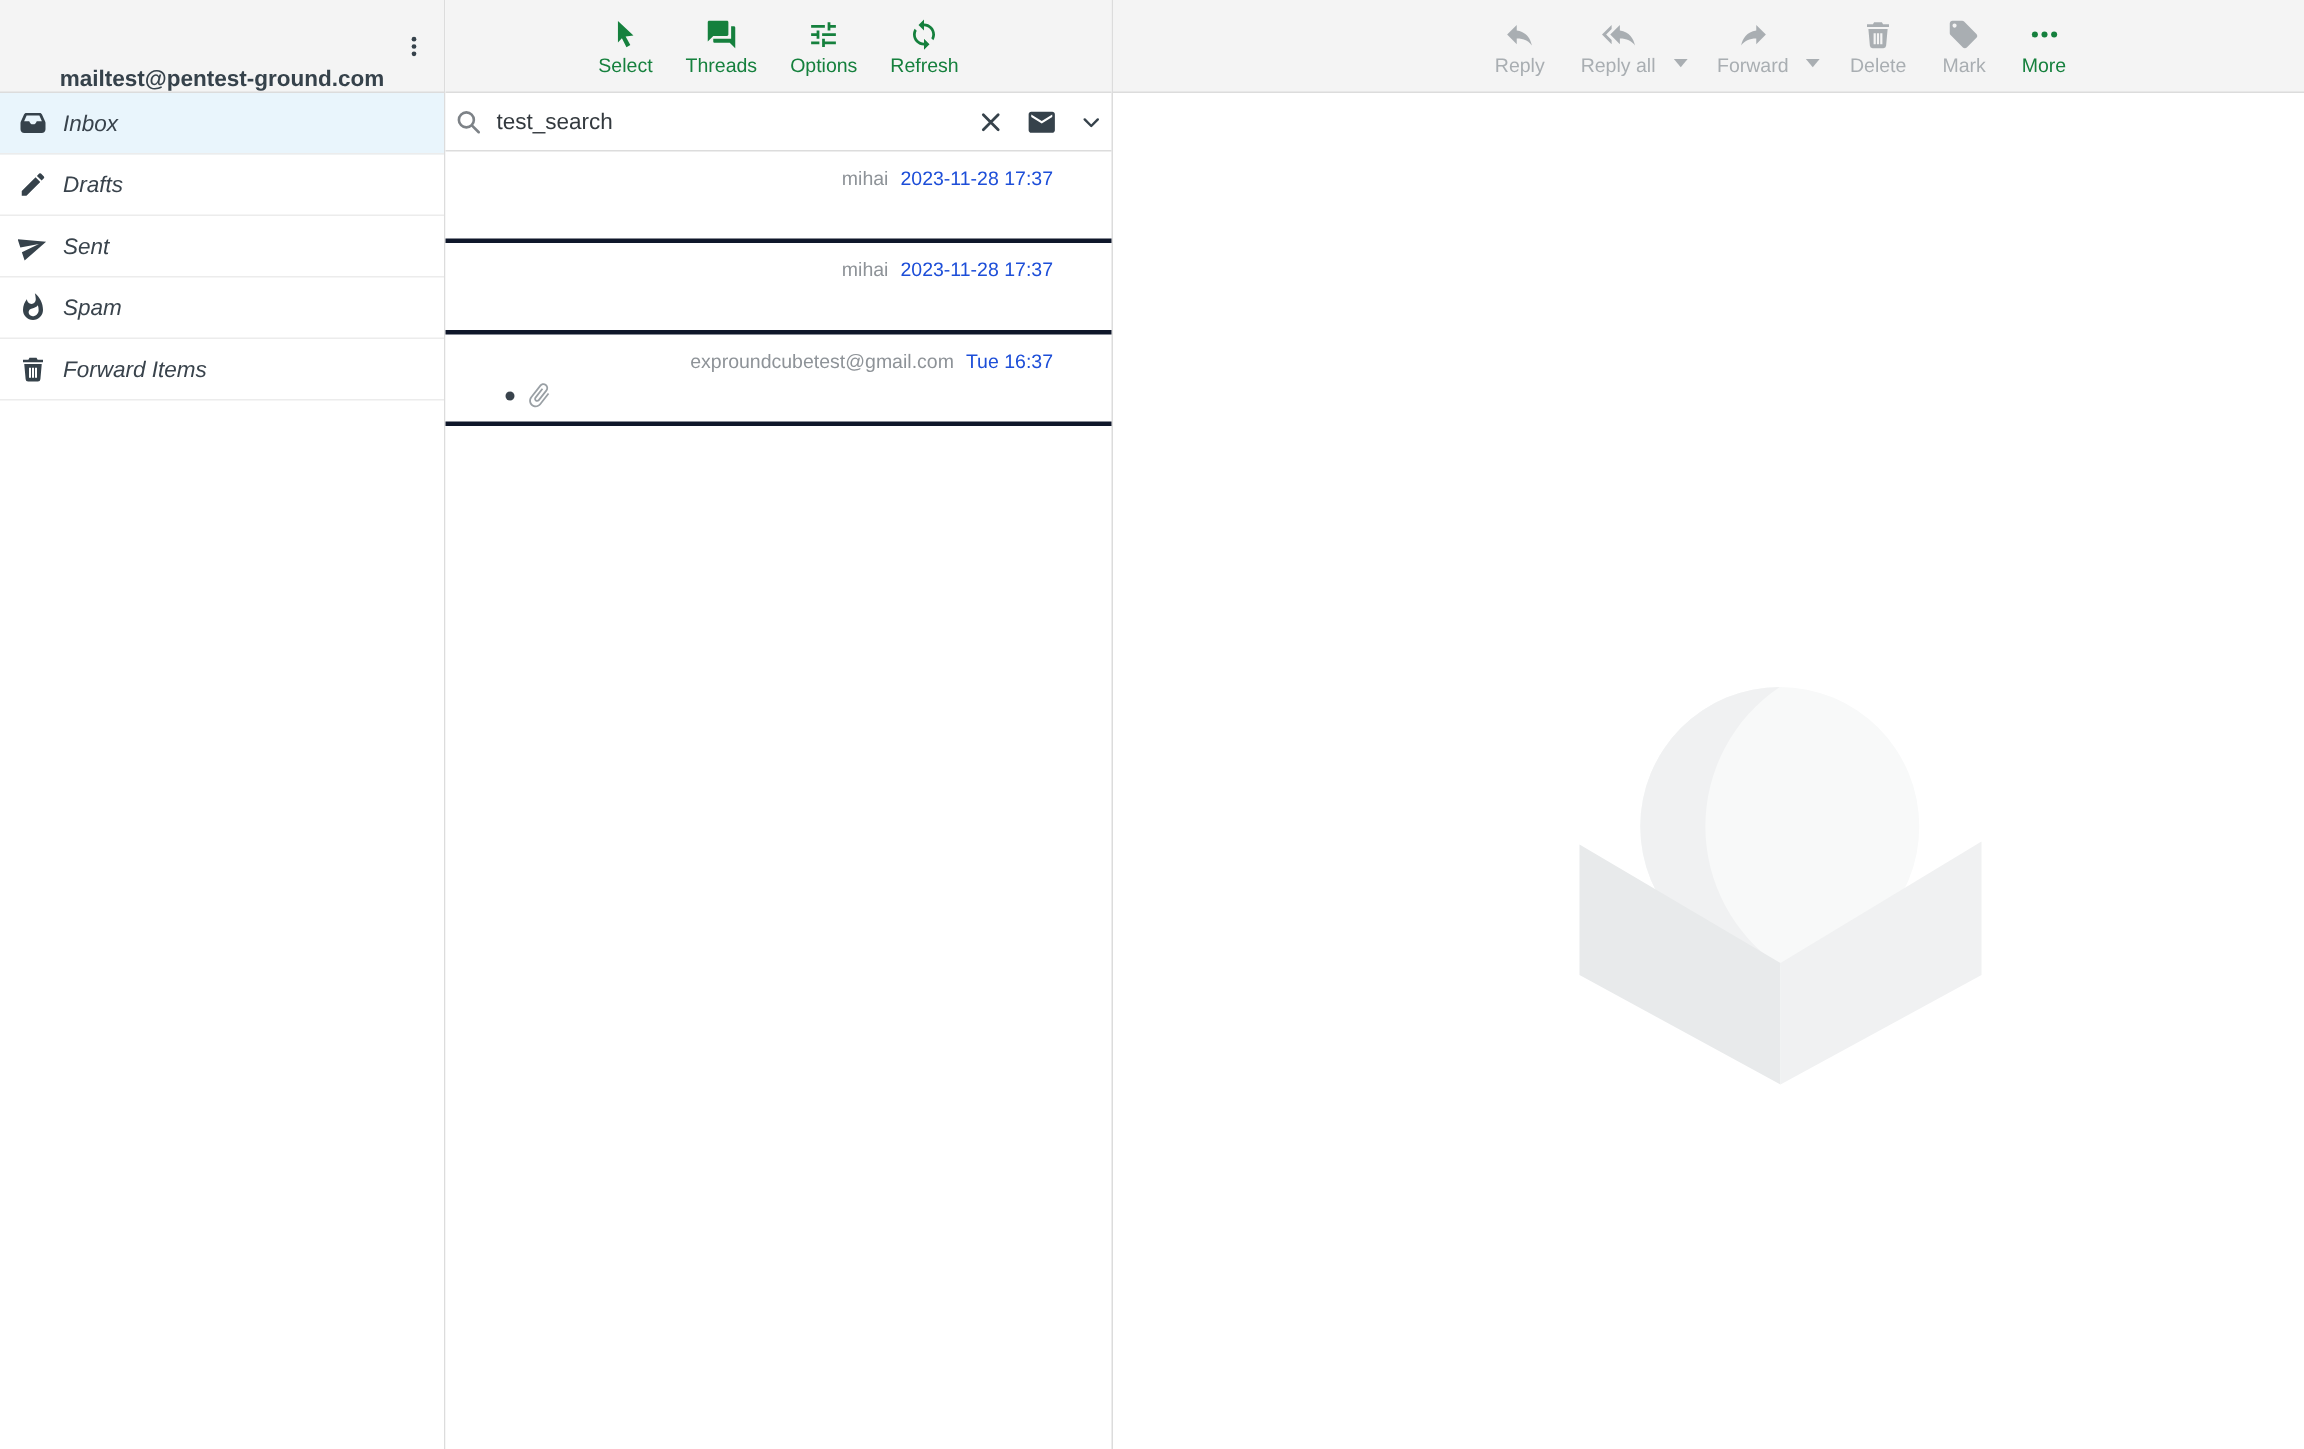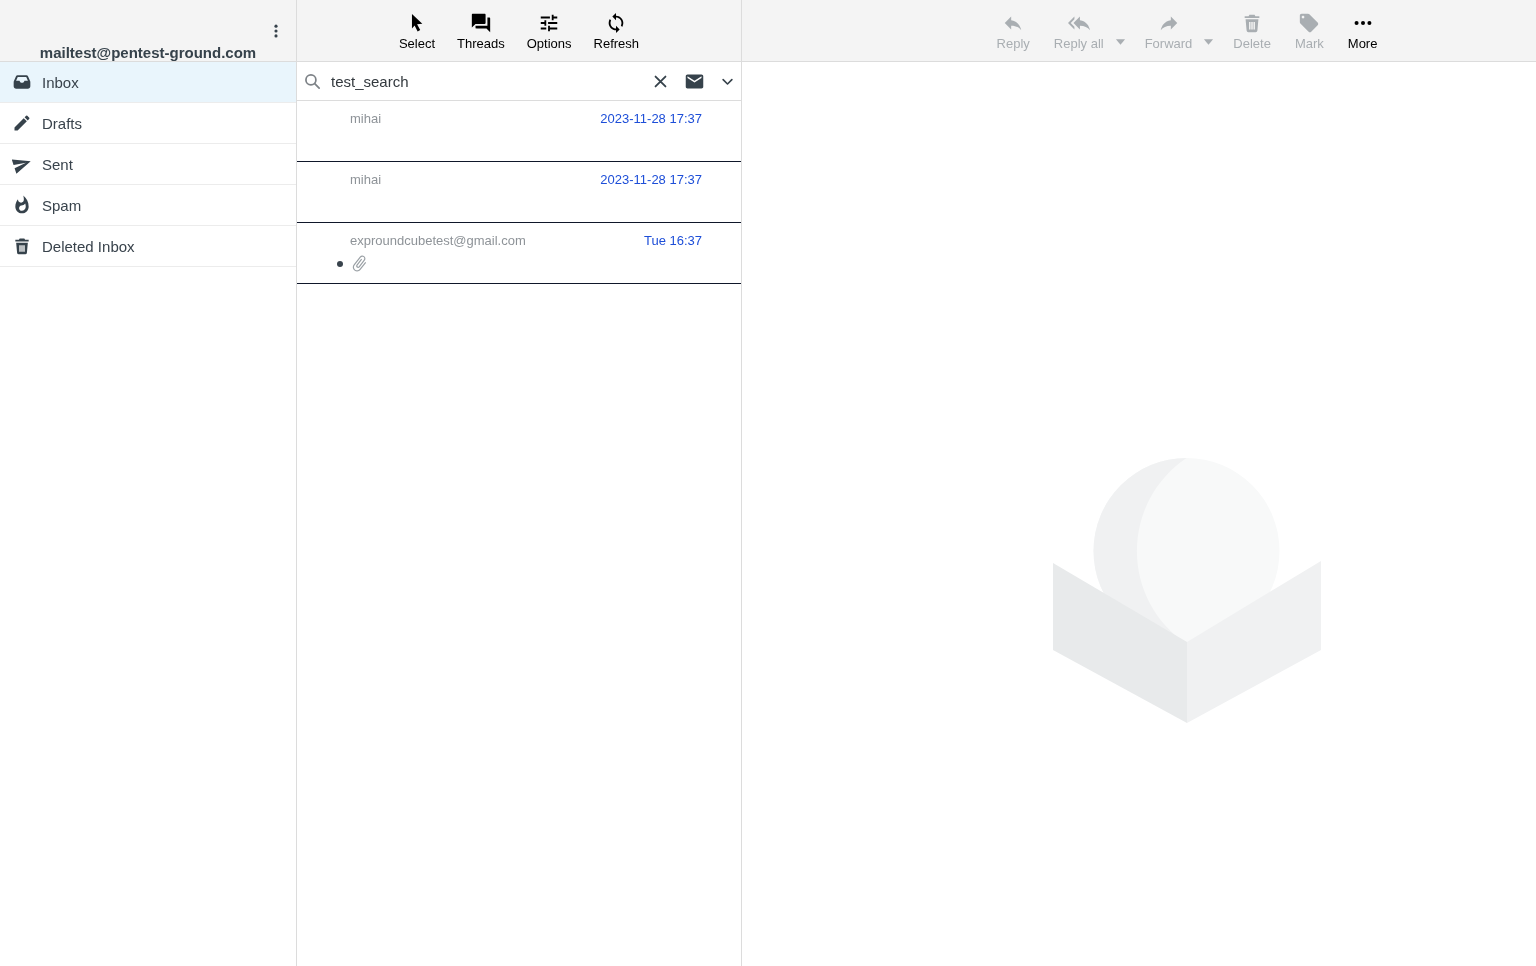--- a/index.html
+++ b/index.html
@@ -8,49 +8,49 @@
          font-family:"Liberation Sans", sans-serif; color:#39434c; }
 
   
   .sidebar { width:297px; flex:none; border-right:1px solid #dcdcdc; background:#fff; }
   .side-header { height:62px; background:#f4f4f4; border-bottom:1px solid #dcdcdc;
                  display:flex; align-items:flex-end; justify-content:center; position:relative; }
   .account-email { font-weight:bold; font-size:15px; color:#36424b; }
   .kebab-btn { position:absolute; right:6px; top:0; height:62px; width:28px;
                display:flex; align-items:center; justify-content:center; cursor:pointer; color:#36424b; }
   .folder { height:41px; display:flex; align-items:center; gap:10px; padding-left:12px;
-            border-bottom:1px solid #ececec; font-size:15px; cursor:pointer; }
+            border-bottom:1px solid #ececec; font-size:15px; cursor:pointer;font-style:italic; }
   .folder.selected { background:#e9f5fc; }
   .folder .ficon { width:20px; height:20px; flex:none; color:#36424b; display:flex; }
   .folder svg { width:20px; height:20px; }
 
   
   .toolbar { height:62px; background:#f4f4f4; border-bottom:1px solid #dcdcdc;
              display:flex; align-items:center; justify-content:center; flex:none; }
   .tbtn { display:flex; flex-direction:column; align-items:center; justify-content:center;
-          gap:3px; padding:0 5px; font-size:13px; color:#000000; cursor:pointer; line-height:1; }
+          gap:3px; padding:0 5px; font-size:13px; color:#15803d; cursor:pointer; line-height:1; }
   .tbtn svg { width:22px; height:22px; }
   .tbtn.disabled { color:#a9aeb2; }
   .trash-stripes { stroke:#fff; }
   .toolbar .trash-stripes { stroke:#f4f4f4; }
 
   
   .listcol { width:445px; flex:none; border-right:1px solid #dcdcdc;
              display:flex; flex-direction:column; background:#fff; }
   .listcol .toolbar { gap:12px; }
   .searchbar { height:39px; border-bottom:1px solid #dcdcdc; display:flex;
                align-items:center; padding:0 6px; gap:9px; flex:none; }
   .search-glass { color:#7d8杂287; color:#7d8287; display:flex; }
   .searchbar input { flex:1; border:none; outline:none; background:transparent;
                      font-family:inherit; font-size:15px; color:#33393e; }
   .search-actions { display:flex; align-items:center; gap:15px; color:#36424b; }
   .search-actions .sic { display:flex; cursor:pointer; }
 
   .messages { list-style:none; }
-  .msg { height:61px; border-bottom:1px solid #0f172a; padding-top:10px; cursor:pointer; }
+  .msg { height:61px; border-bottom:3px solid #0f172a; padding-top:10px; cursor:pointer;text-align:right; }
   .msg .l1 { display:flex; align-items:baseline; margin:0 39px 0 53px; }
   .sender { flex:1; font-size:13px; color:#8e9398; white-space:nowrap; overflow:hidden; }
   .mdate  { font-size:13px; color:#1d4ed8; white-space:nowrap; margin-left:8px; }
   .msg .l2 { display:flex; align-items:center; margin:6px 10px 0 40px; }
   .dot { width:6px; height:6px; border-radius:50%; background:#39434c; margin-right:7px; flex:none; }
   .subject { flex:1; font-size:15px; color:#39434c; }
   .clip { width:19px; height:19px; color:#9aa0a5; flex:none; }
 
   
   .content { flex:1; display:flex; flex-direction:column; background:#fff; }
@@ -113,21 +113,21 @@
         <span>Spam</span>
       </li>
       <li class="folder">
         <span class="ficon">
           <svg viewBox="0 0 24 24" fill="currentColor">
               <path d="M9.2 3h5.6l.9 1.6H20v2H4v-2h4.3L9.2 3z"></path>
               <path d="M5 8h14l-1.1 12.2A2 2 0 0 1 15.9 22H8.1a2 2 0 0 1-2-1.8L5 8z"></path>
               <path class="trash-stripes" d="M9.6 11v8M12 11v8M14.4 11v8" fill="none" stroke-width="1.6"></path>
             </svg>
         </span>
-        <span>Deleted Inbox</span>
+        <span>Forward Items</span>
       </li>
     </ul>
   </aside>
 
   <section class="listcol">
     <div class="toolbar">
       <div class="tbtn">
         <span style="display:flex">
           <svg viewBox="0 0 24 24" fill="currentColor">
               <path d="M6.5 2.2l11.3 10.5-5.7.7 3.4 6.3-2.8 1.5-3.3-6.5-2.9 3.2z"></path>

